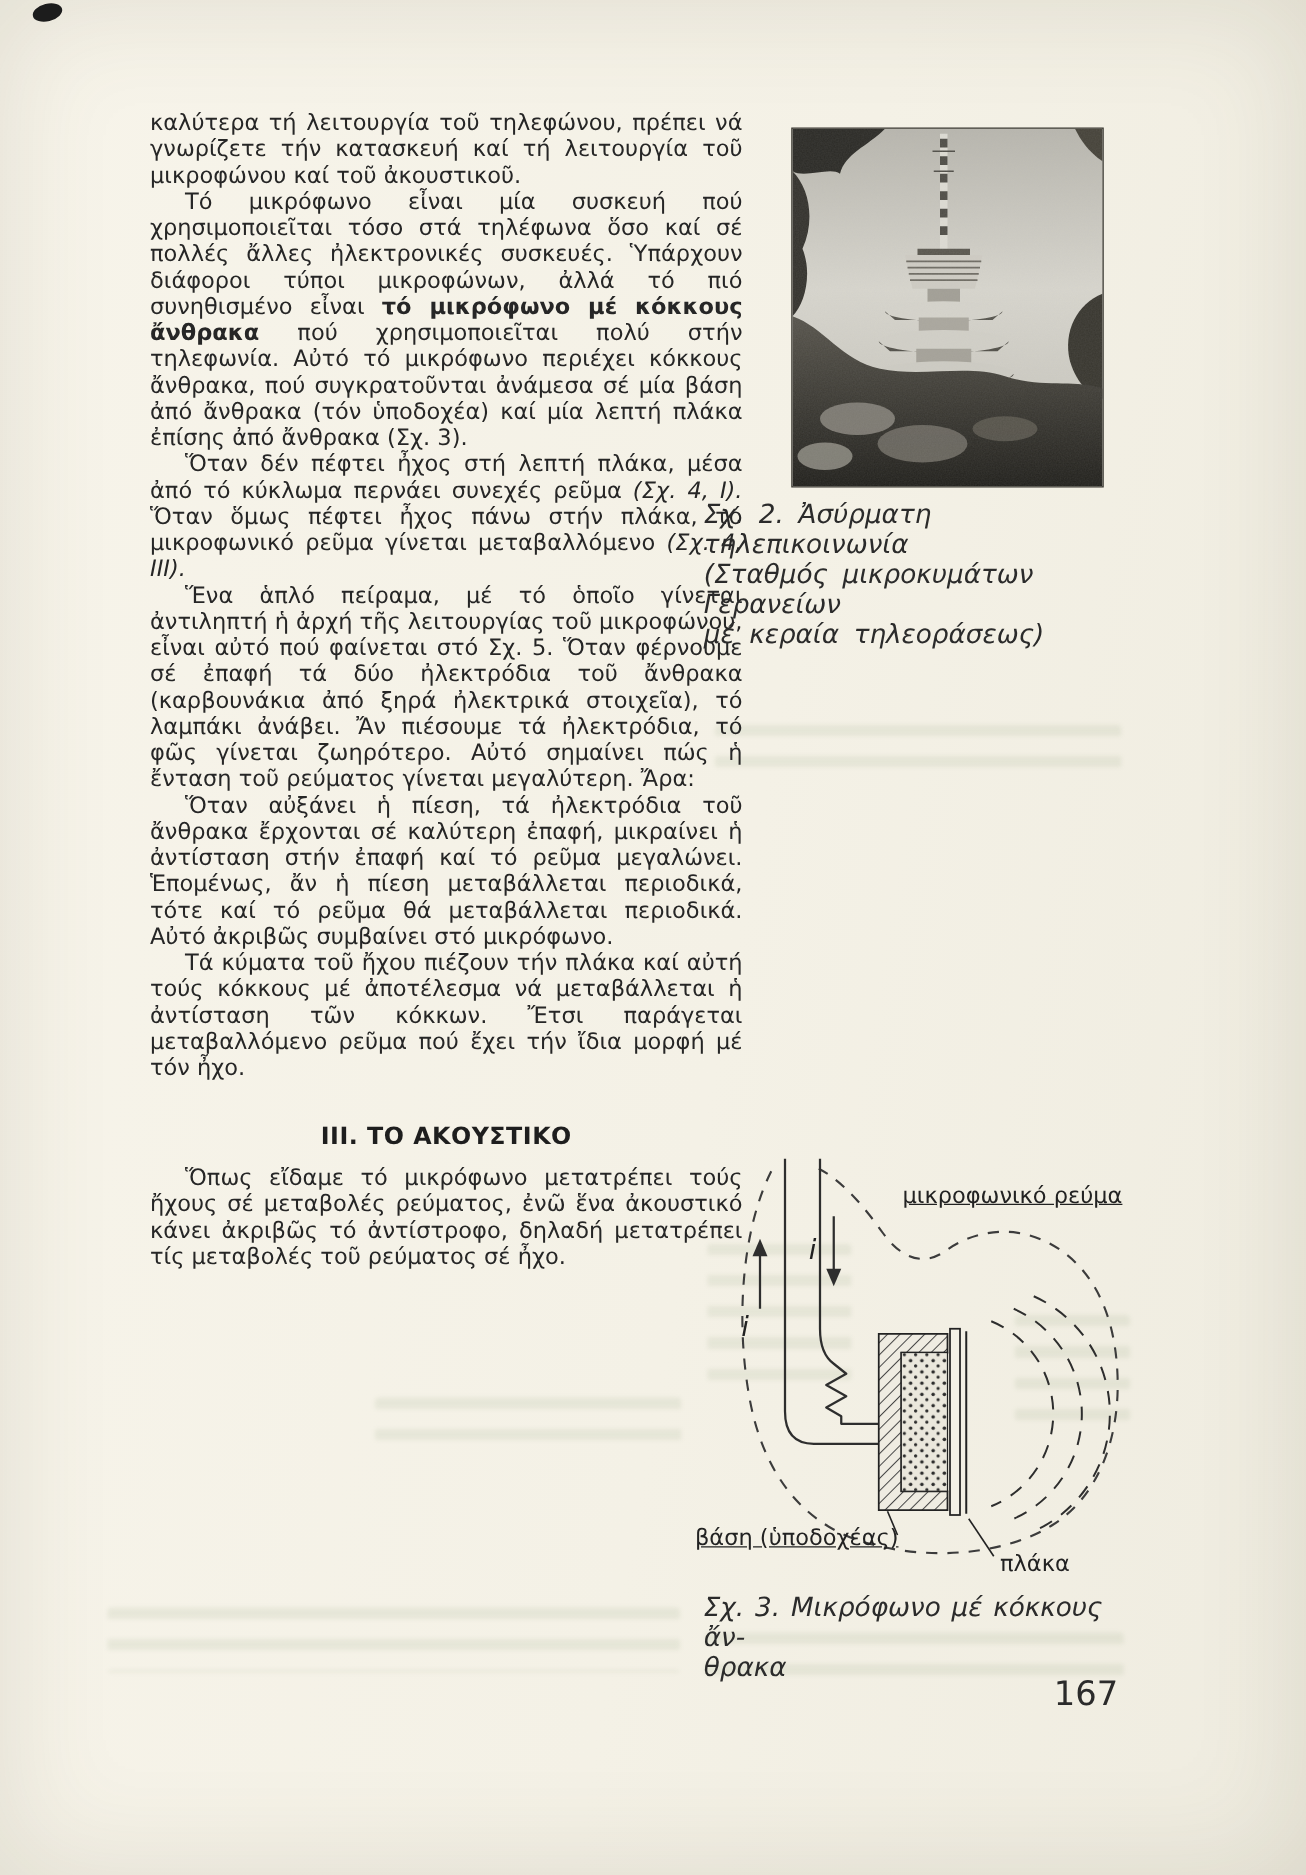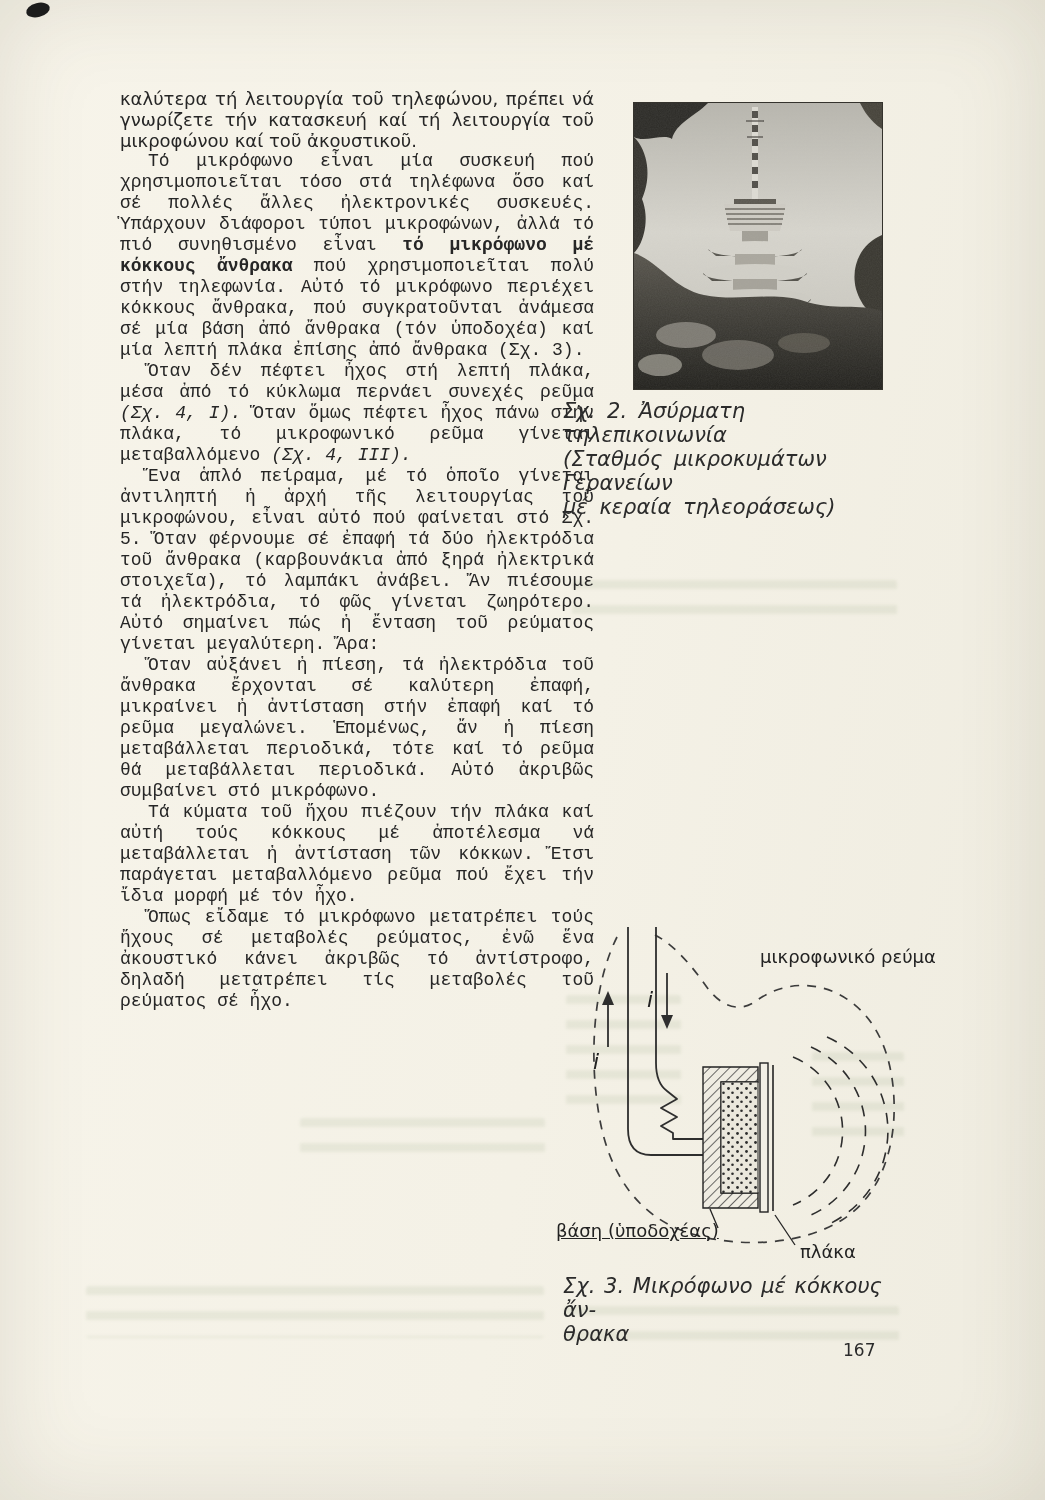--- a/index.html
+++ b/index.html
@@ -15,21 +15,21 @@
     box-shadow: inset 0 0 90px rgba(95,85,60,0.14);
   }
   
   .col-left {
     position:absolute; left:84px; top:88px; width:474px;
     color:#262626; font-size:18px; line-height:21px;
     text-align:justify;
     margin-left:36px;
   }
   .col-left p { margin:0; }
-  .col-left p.ind { text-indent:28px;font-family:Liberation Mono, monospace; }
+  .col-left p.ind { text-indent:28px; }
   .col-left h2 {
     font-size:19px; font-weight:700; text-align:center;
     margin:24px 0 12px; color:#1e1e1e; letter-spacing:0.4px;
   }
   .col-left h2.h-acoustic { margin-top:34px; }
   .col-left strong { font-weight:700; }
   .col-left em { font-style:italic; }
   
   .photo {
     position:absolute; left:634px; top:103px; width:248px; height:286px;
@@ -39,25 +39,25 @@
   
   .caption {
     position:absolute; font-style:italic; font-size:21px;
     line-height:24px; color:#2b2b2b; white-space:pre-line;
   }
   .cap2 { left:563px; top:399px; width:348px; word-spacing:5px; }
   .cap3 { left:563px; top:1274px; width:340px; word-spacing:2px; }
   
   .diagram { position:absolute; left:555px; top:915px; width:360px; height:340px; }
   .diag-label { position:absolute; font-size:18px; color:#222; }
-  .lbl-current { left:760px; top:946px; }
+  .lbl-current { left:722px; top:946px;text-decoration:underline; }
   .lbl-base    { left:556px; top:1220px;text-decoration:underline; }
   .lbl-plate   { left:800px; top:1241px; }
   
-  .pagenum { position:absolute; left:843px; top:1340px; font-size:17px; color:#2b2b2b; }
+  .pagenum { position:absolute; left:843px; top:1340px; font-size:27px; color:#2b2b2b; }
   
   .speck {
     position:absolute; left:26px; top:3px; width:24px; height:14px;
     background:#1c1c1c; border-radius:50%; transform:rotate(-14deg);
   }
   .ghost {
     position:absolute; opacity:0.55; border-radius:3px;
     background: repeating-linear-gradient(to bottom,
       rgba(118,142,98,0.20) 0px, rgba(118,142,98,0.20) 9px,
       transparent 9px, transparent 25px);
@@ -89,20 +89,21 @@
 
 
     <p class="ind"><span>Τό μικρόφωνο εἶναι μία συσκευή πού χρησιμοποιεῖται τόσο στά τηλέφωνα ὅσο καί σέ πολλές ἄλλες ἠλεκτρονικές συσκευές. Ὑπάρχουν διάφοροι τύποι μικροφώνων, ἀλλά τό πιό συνηθισμένο εἶναι </span><strong>τό μικρόφωνο μέ κόκκους ἄνθρακα</strong><span> πού χρησιμοποιεῖται πολύ στήν τηλεφωνία. Αὐτό τό μικρόφωνο περιέχει κόκκους ἄνθρακα, πού συγκρατοῦνται ἀνάμεσα σέ μία βάση ἀπό ἄνθρακα (τόν ὑποδοχέα) καί μία λεπτή πλάκα ἐπίσης ἀπό ἄνθρακα (Σχ. 3).</span></p>
 
     <p class="ind"><span>Ὅταν δέν πέφτει ἦχος στή λεπτή πλάκα, μέσα ἀπό τό κύκλωμα περνάει συνεχές ρεῦμα </span><em>(Σχ. 4, Ι).</em><span> Ὅταν ὅμως πέφτει ἦχος πάνω στήν πλάκα, τό μικροφωνικό ρεῦμα γίνεται μεταβαλλόμενο </span><em>(Σχ. 4, ΙΙΙ).</em></p>
 
     <p class="ind">Ἕνα ἁπλό πείραμα, μέ τό ὁποῖο γίνεται ἀντιληπτή ἡ ἀρχή τῆς λειτουργίας τοῦ μικροφώνου, εἶναι αὐτό πού φαίνεται στό Σχ. 5. Ὅταν φέρνουμε σέ ἐπαφή τά δύο ἠλεκτρόδια τοῦ ἄνθρακα (καρβουνάκια ἀπό ξηρά ἠλεκτρικά στοιχεῖα), τό λαμπάκι ἀνάβει. Ἄν πιέσουμε τά ἠλεκτρόδια, τό φῶς γίνεται ζωηρότερο. Αὐτό σημαίνει πώς ἡ ἔνταση τοῦ ρεύματος γίνεται μεγαλύτερη. Ἄρα:</p>
     <p class="ind">Ὅταν αὐξάνει ἡ πίεση, τά ἠλεκτρόδια τοῦ ἄνθρακα ἔρχονται σέ καλύτερη ἐπαφή, μικραίνει ἡ ἀντίσταση στήν ἐπαφή καί τό ρεῦμα μεγαλώνει. Ἑπομένως, ἄν ἡ πίεση μεταβάλλεται περιοδικά, τότε καί τό ρεῦμα θά μεταβάλλεται περιοδικά. Αὐτό ἀκριβῶς συμβαίνει στό μικρόφωνο.</p>
     <p class="ind">Τά κύματα τοῦ ἤχου πιέζουν τήν πλάκα καί αὐτή τούς κόκκους μέ ἀποτέλεσμα νά μεταβάλλεται ἡ ἀντίσταση τῶν κόκκων. Ἔτσι παράγεται μεταβαλλόμενο ρεῦμα πού ἔχει τήν ἴδια μορφή μέ τόν ἦχο.</p>
 
+    <h2 class="h-acoustic">ΙΙΙ. ΤΟ ΑΚΟΥΣΤΙΚΟ</h2>
 
     <p class="ind">Ὅπως εἴδαμε τό μικρόφωνο μετατρέπει τούς ἤχους σέ μεταβολές ρεύματος, ἐνῶ ἕνα ἀκουστικό κάνει ἀκριβῶς τό ἀντίστροφο, δηλαδή μετατρέπει τίς μεταβολές τοῦ ρεύματος σέ ἦχο.</p>
   </main>
 
   <figure class="photo">
     <svg viewBox="0 0 248 286" width="248" height="286">
       <defs>
         <linearGradient id="sky" x1="0" y1="0" x2="0" y2="1">
           <stop offset="0" stop-color="#b8b6ae"></stop>
           <stop offset="0.45" stop-color="#d8d6ce"></stop>

